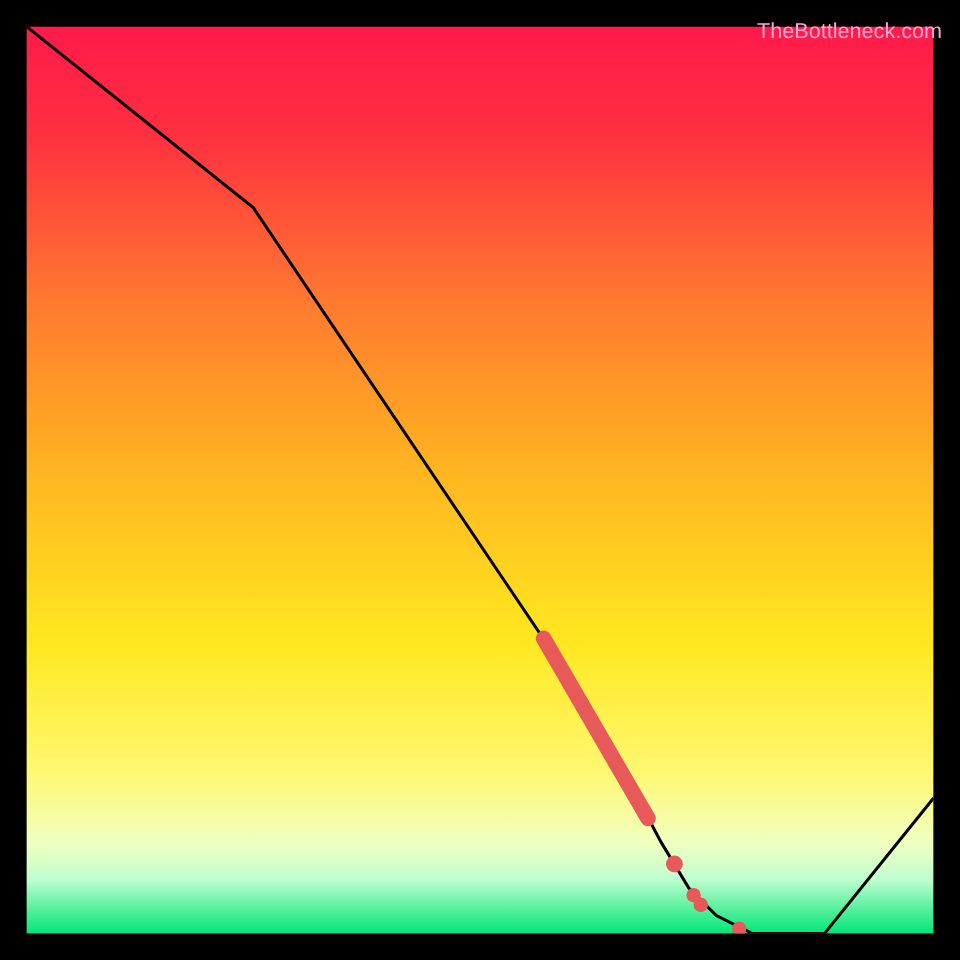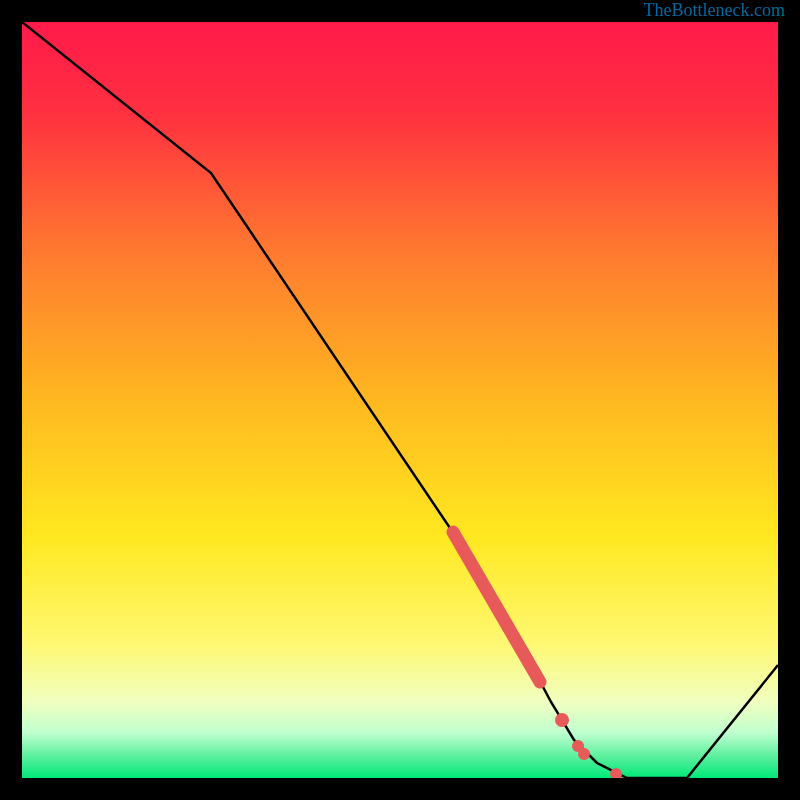--- a/index.html
+++ b/index.html
@@ -12,27 +12,26 @@
     font-family: Arial, sans-serif;
   }
   .container {
     width: 800px;
     height: 800px;
     background: #000;
     position: relative;
   }
   .watermark {
     position: absolute;
-    top: 0;
+    top: 16px;
     right: 15px;
-    color: #0369a1;
+    color: #f9a8d4;
     font-size: 18px;
     font-weight: normal;
     z-index: 10;
-    font-family: Liberation Serif, serif;
   }
   .plot-area {
     position: absolute;
     left: 22px;
     top: 22px;
     width: 756px;
     height: 756px;
   }
   svg {
     position: absolute;

